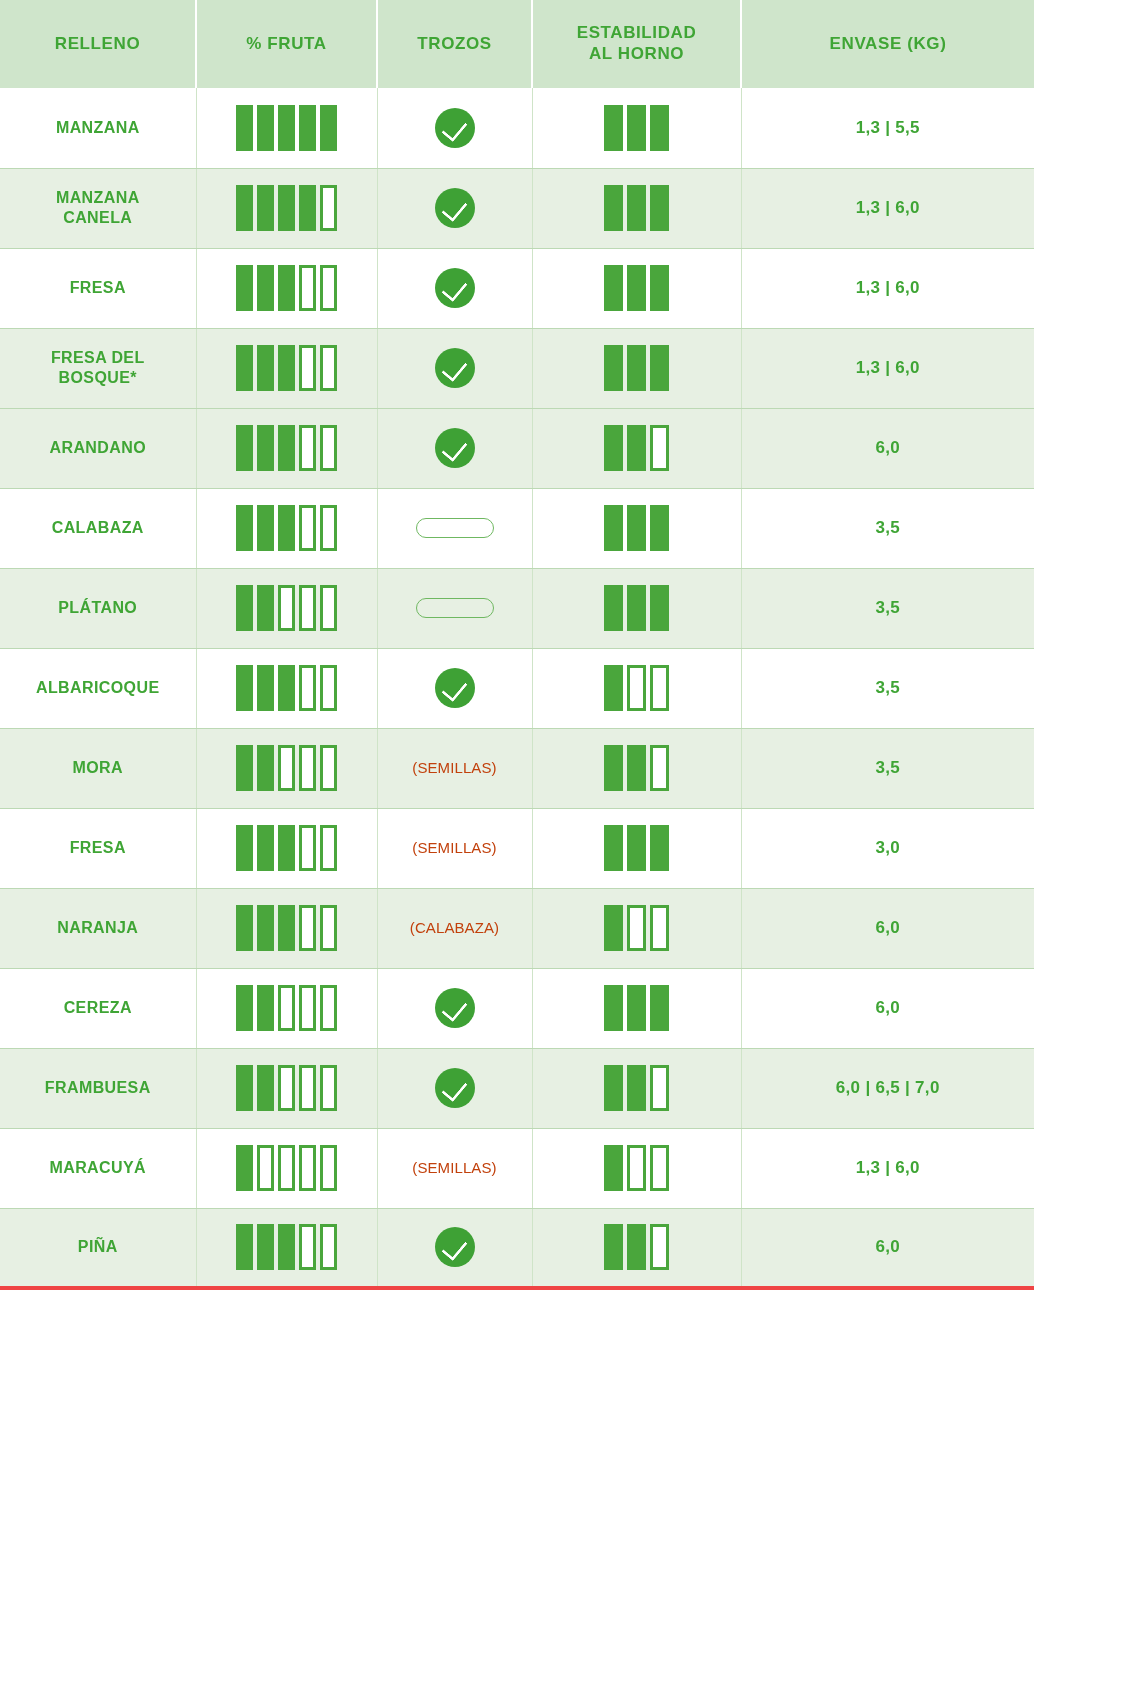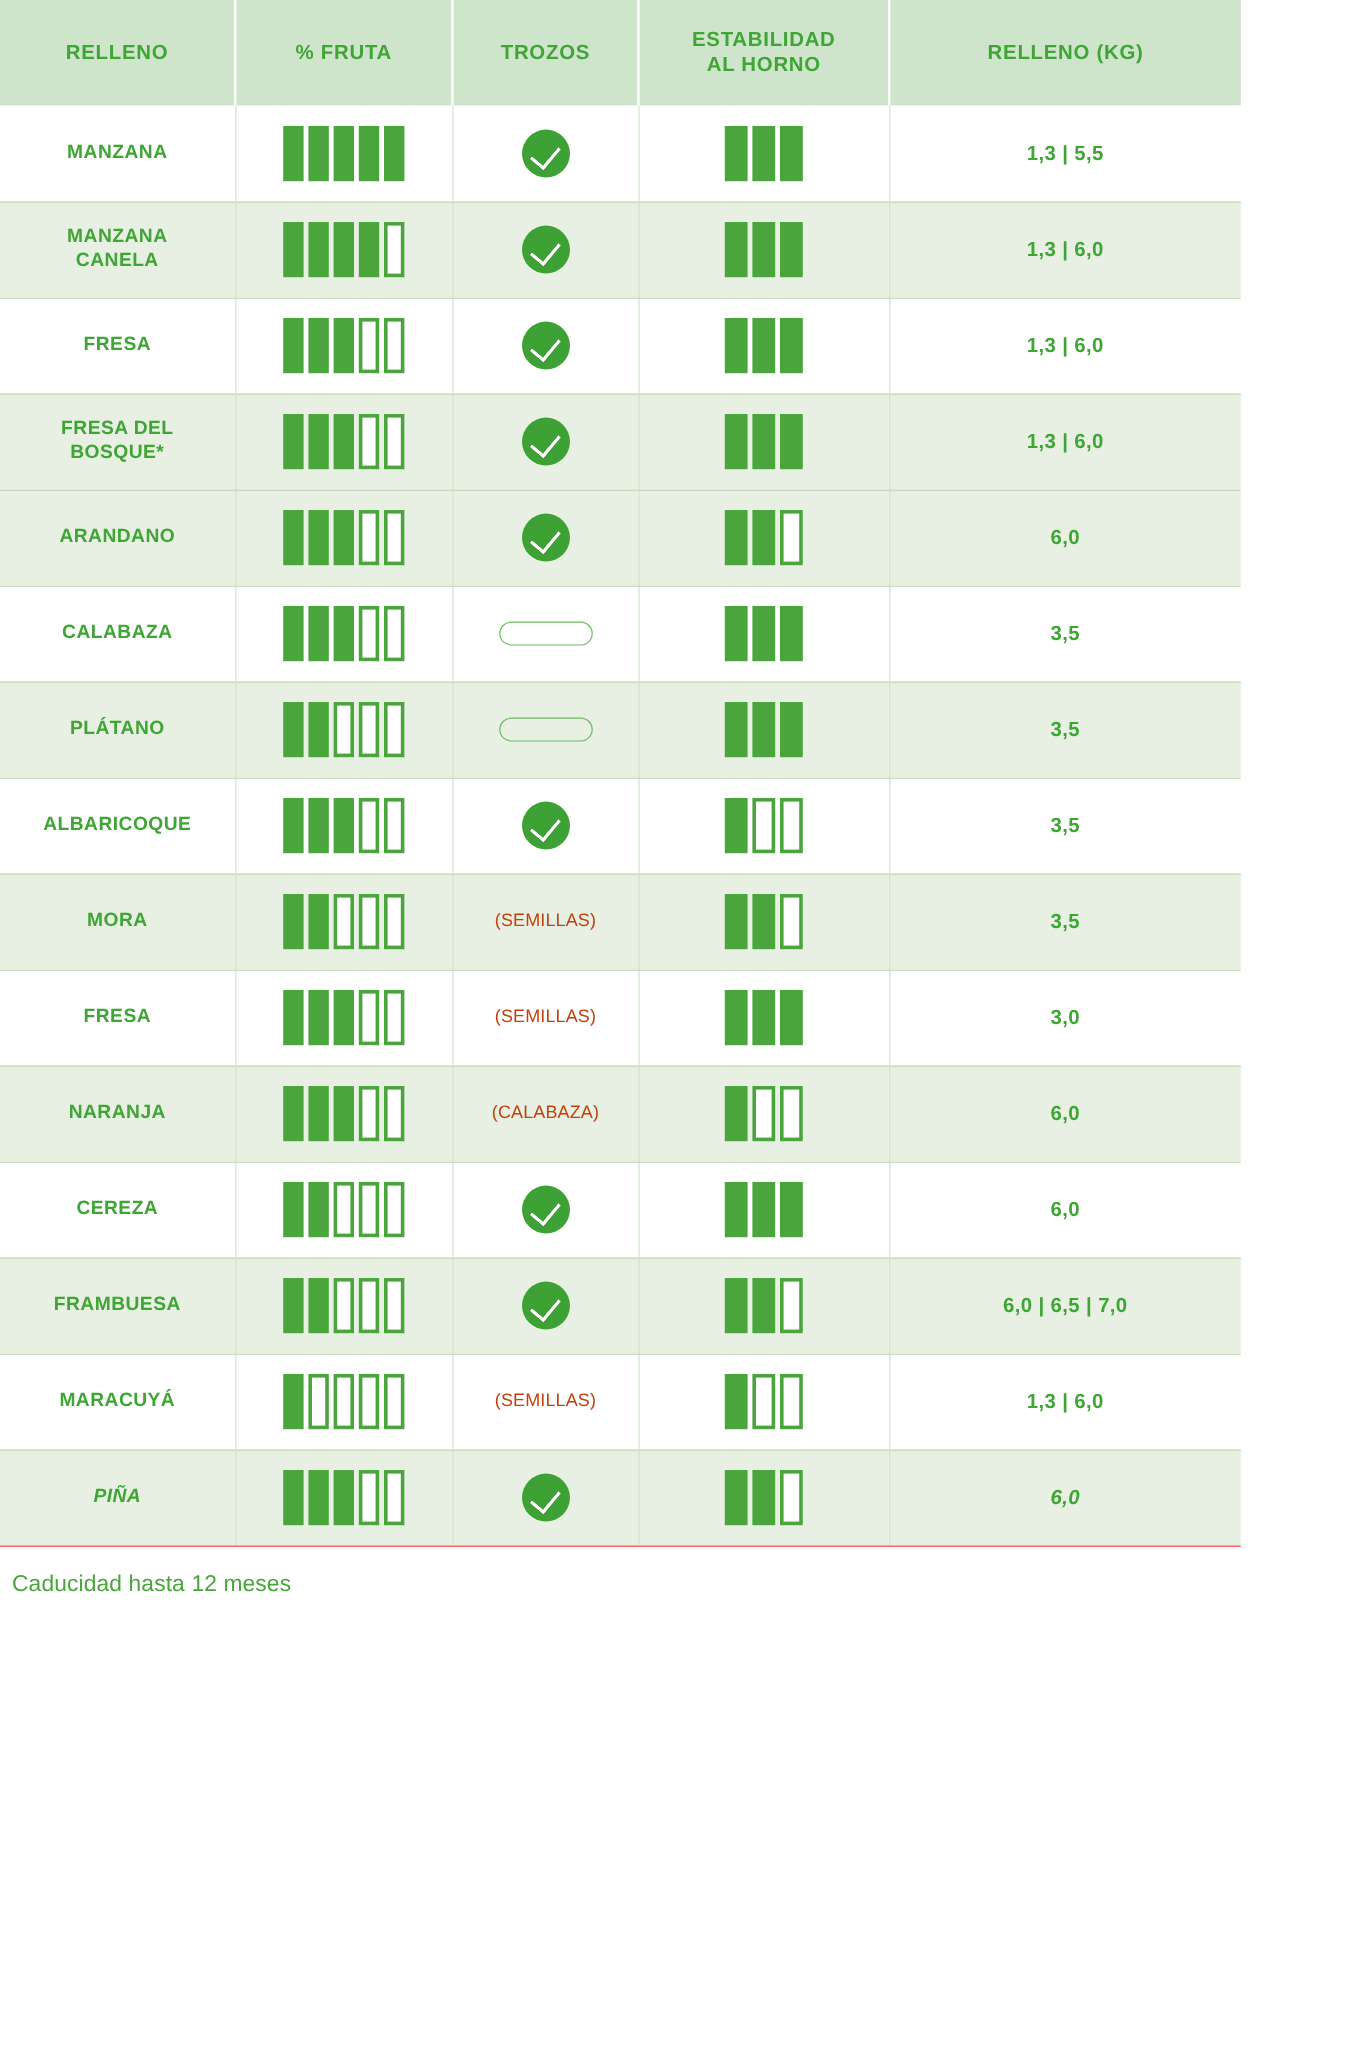--- a/index.html
+++ b/index.html
@@ -44,21 +44,21 @@
   tbody tr.alt td{background:#e7f0e3;}
   tbody tr.plain td{background:#ffffff;}
   tbody td{
     border-bottom:1px solid #bcd9b4;
     border-right:1px solid #cfe4c8;
     text-align:center;
     vertical-align:middle;
     padding:4px 6px;
   }
   tbody td:last-child{border-right:none;}
-  tbody tr:last-child td{border-bottom:1px solid #ef4444;font-style:italic;}
+  tbody tr:last-child td{border-bottom:4px solid #ef4444;}
 
   .relleno-label{
     color:#3fa535;
     font-size:16px;
     font-weight:bold;
     letter-spacing:.4px;
     line-height:1.25;
   }
   .envase-label{
     color:#3fa535;
@@ -142,21 +142,21 @@
     </colgroup>
     <thead>
       <tr>
         <th><span>RELLENO</span></th>
         <th><span>% FRUTA</span></th>
         <th><span>TROZOS</span></th>
         <th>
           <span>ESTABILIDAD</span><br>
           <span>AL HORNO</span>
         </th>
-        <th><span>RELLENO (KG)</span></th>
+        <th><span>ENVASE (KG)</span></th>
       </tr>
     </thead>
     <tbody id="tbody">
         <tr class="plain">
           <td>
             <div class="relleno-label"><span>MANZANA</span></div>
           </td>
           <td>
             <div class="bars fruta">
               <span class="bar full"></span>
@@ -495,16 +495,15 @@
               <span class="bar full"></span>
               <span class="bar empty"></span>
             </div>
           </td>
           <td><span class="envase-label">6,0</span></td>
         </tr>
       </tbody>
   </table>
 
   <div class="footnotes">
-    <div>Caducidad hasta 12 meses</div>
   </div>
 
 </div>
 
 </body></html>

